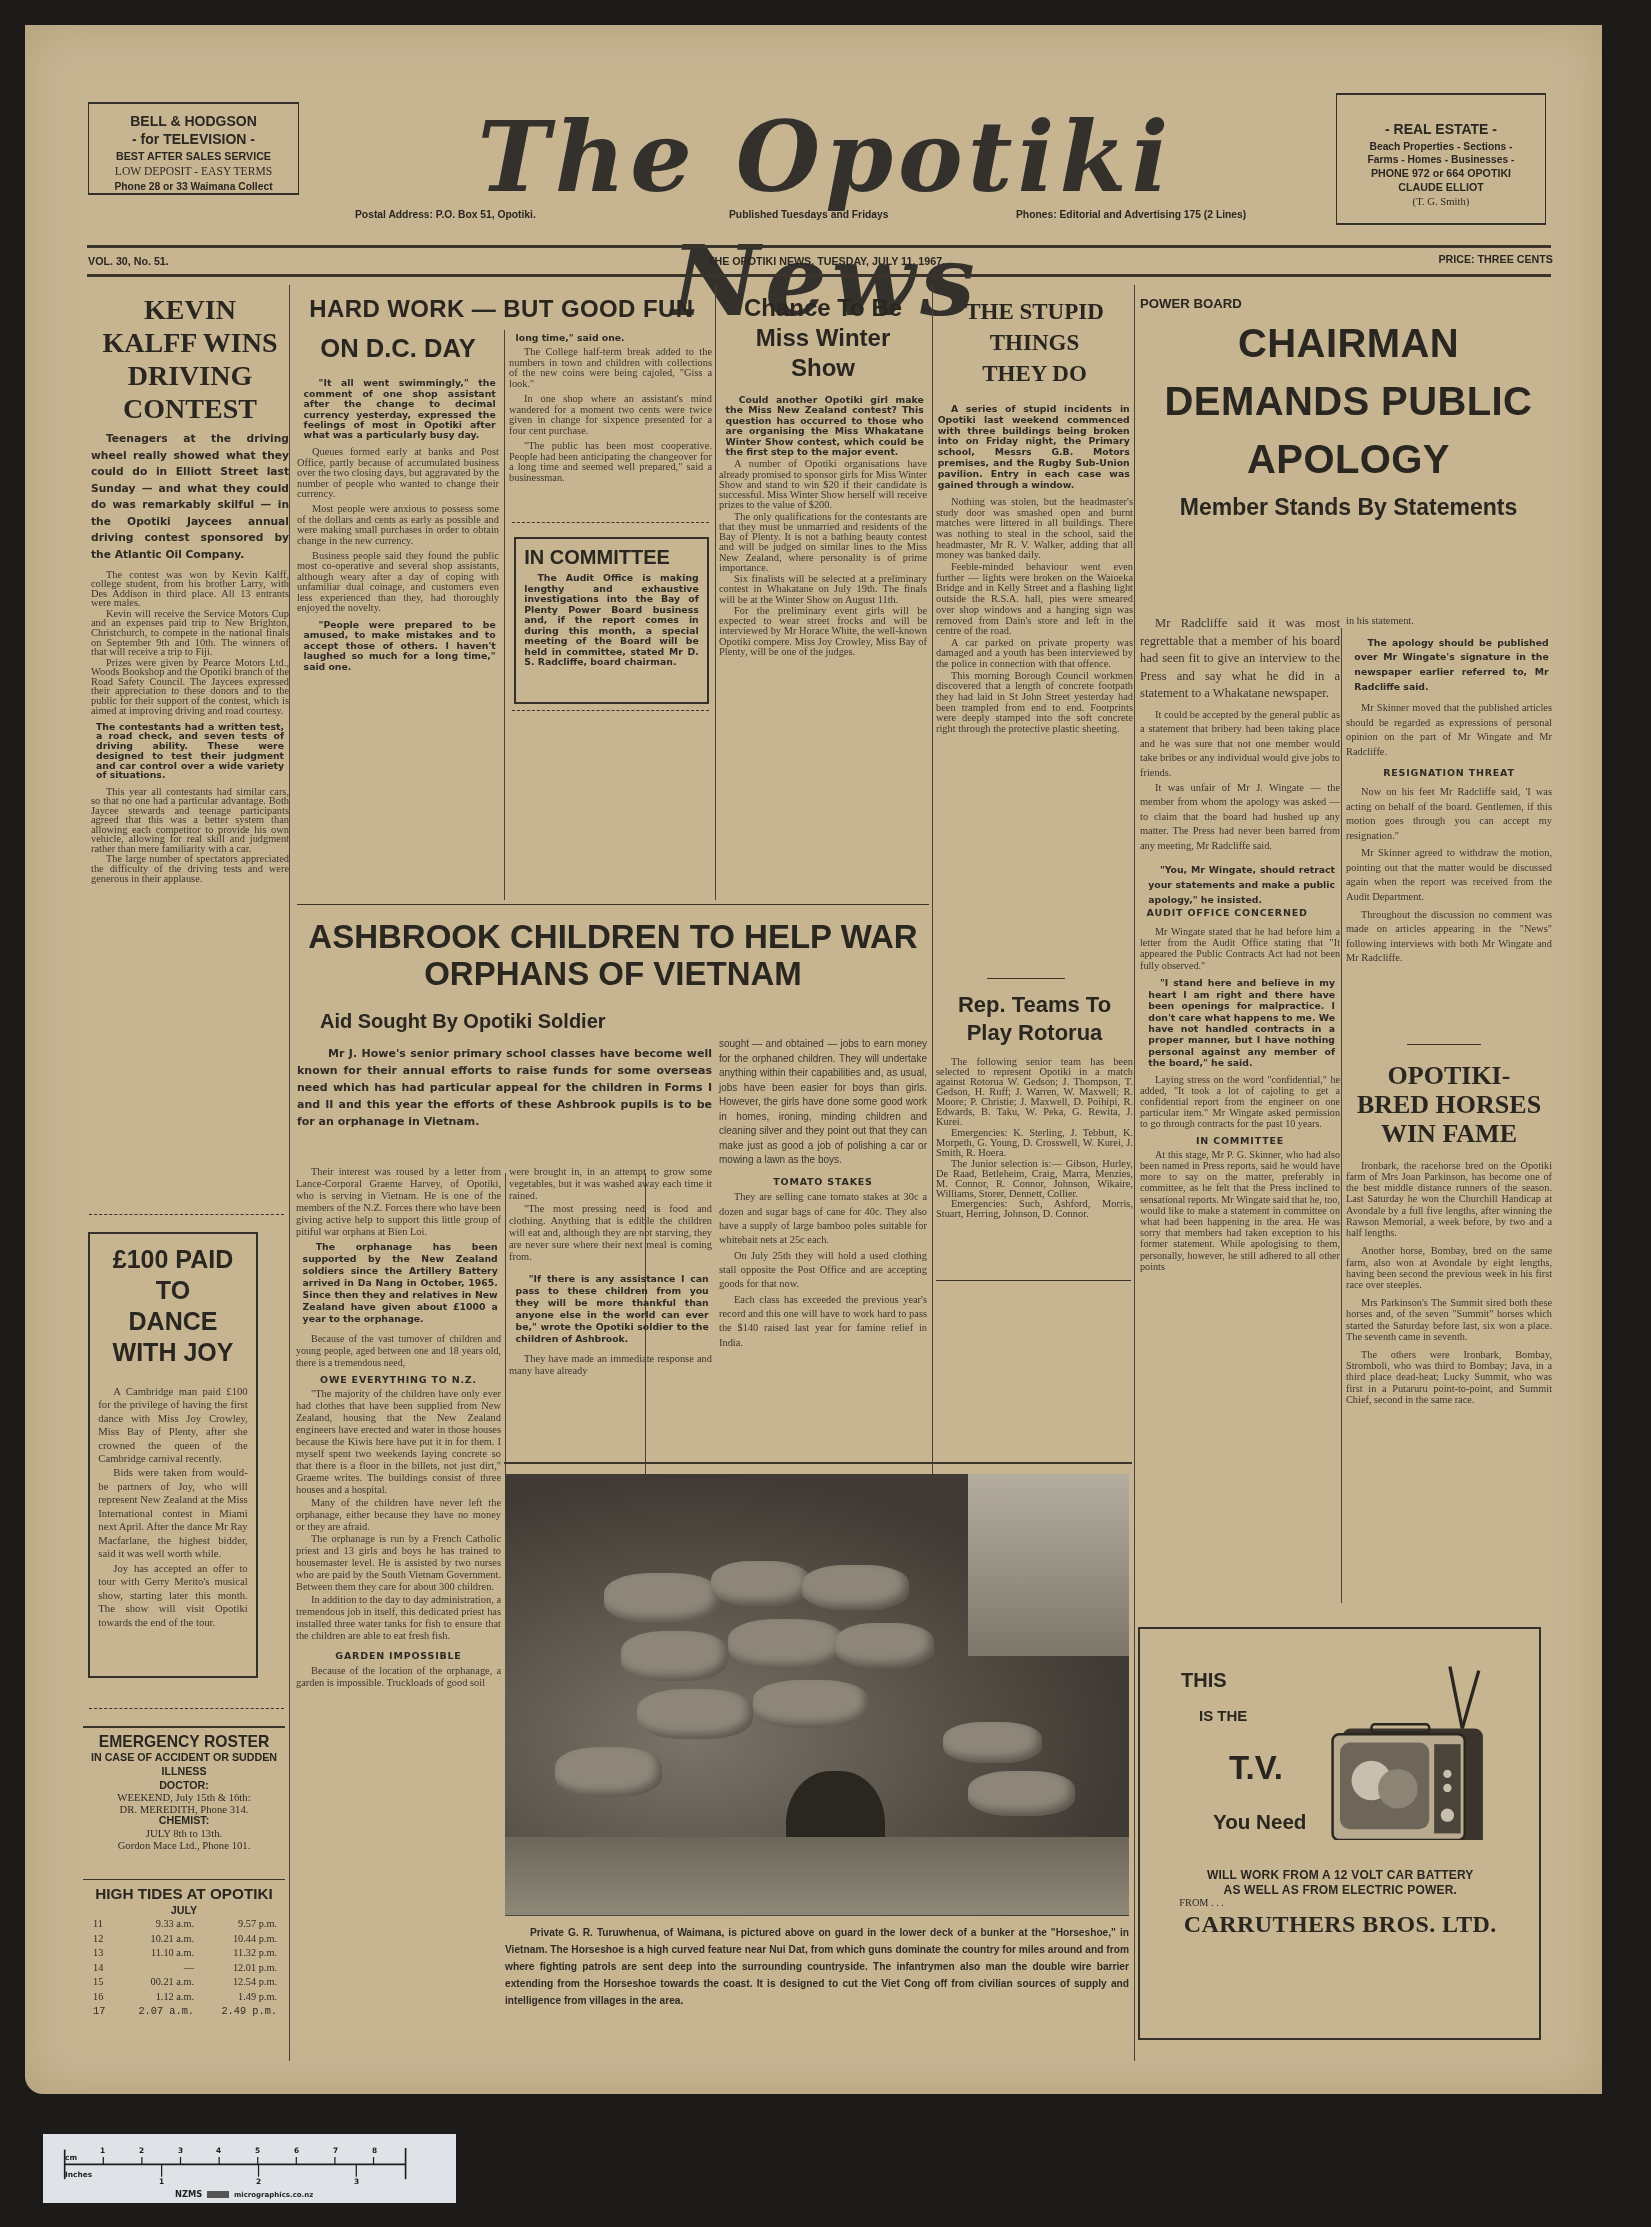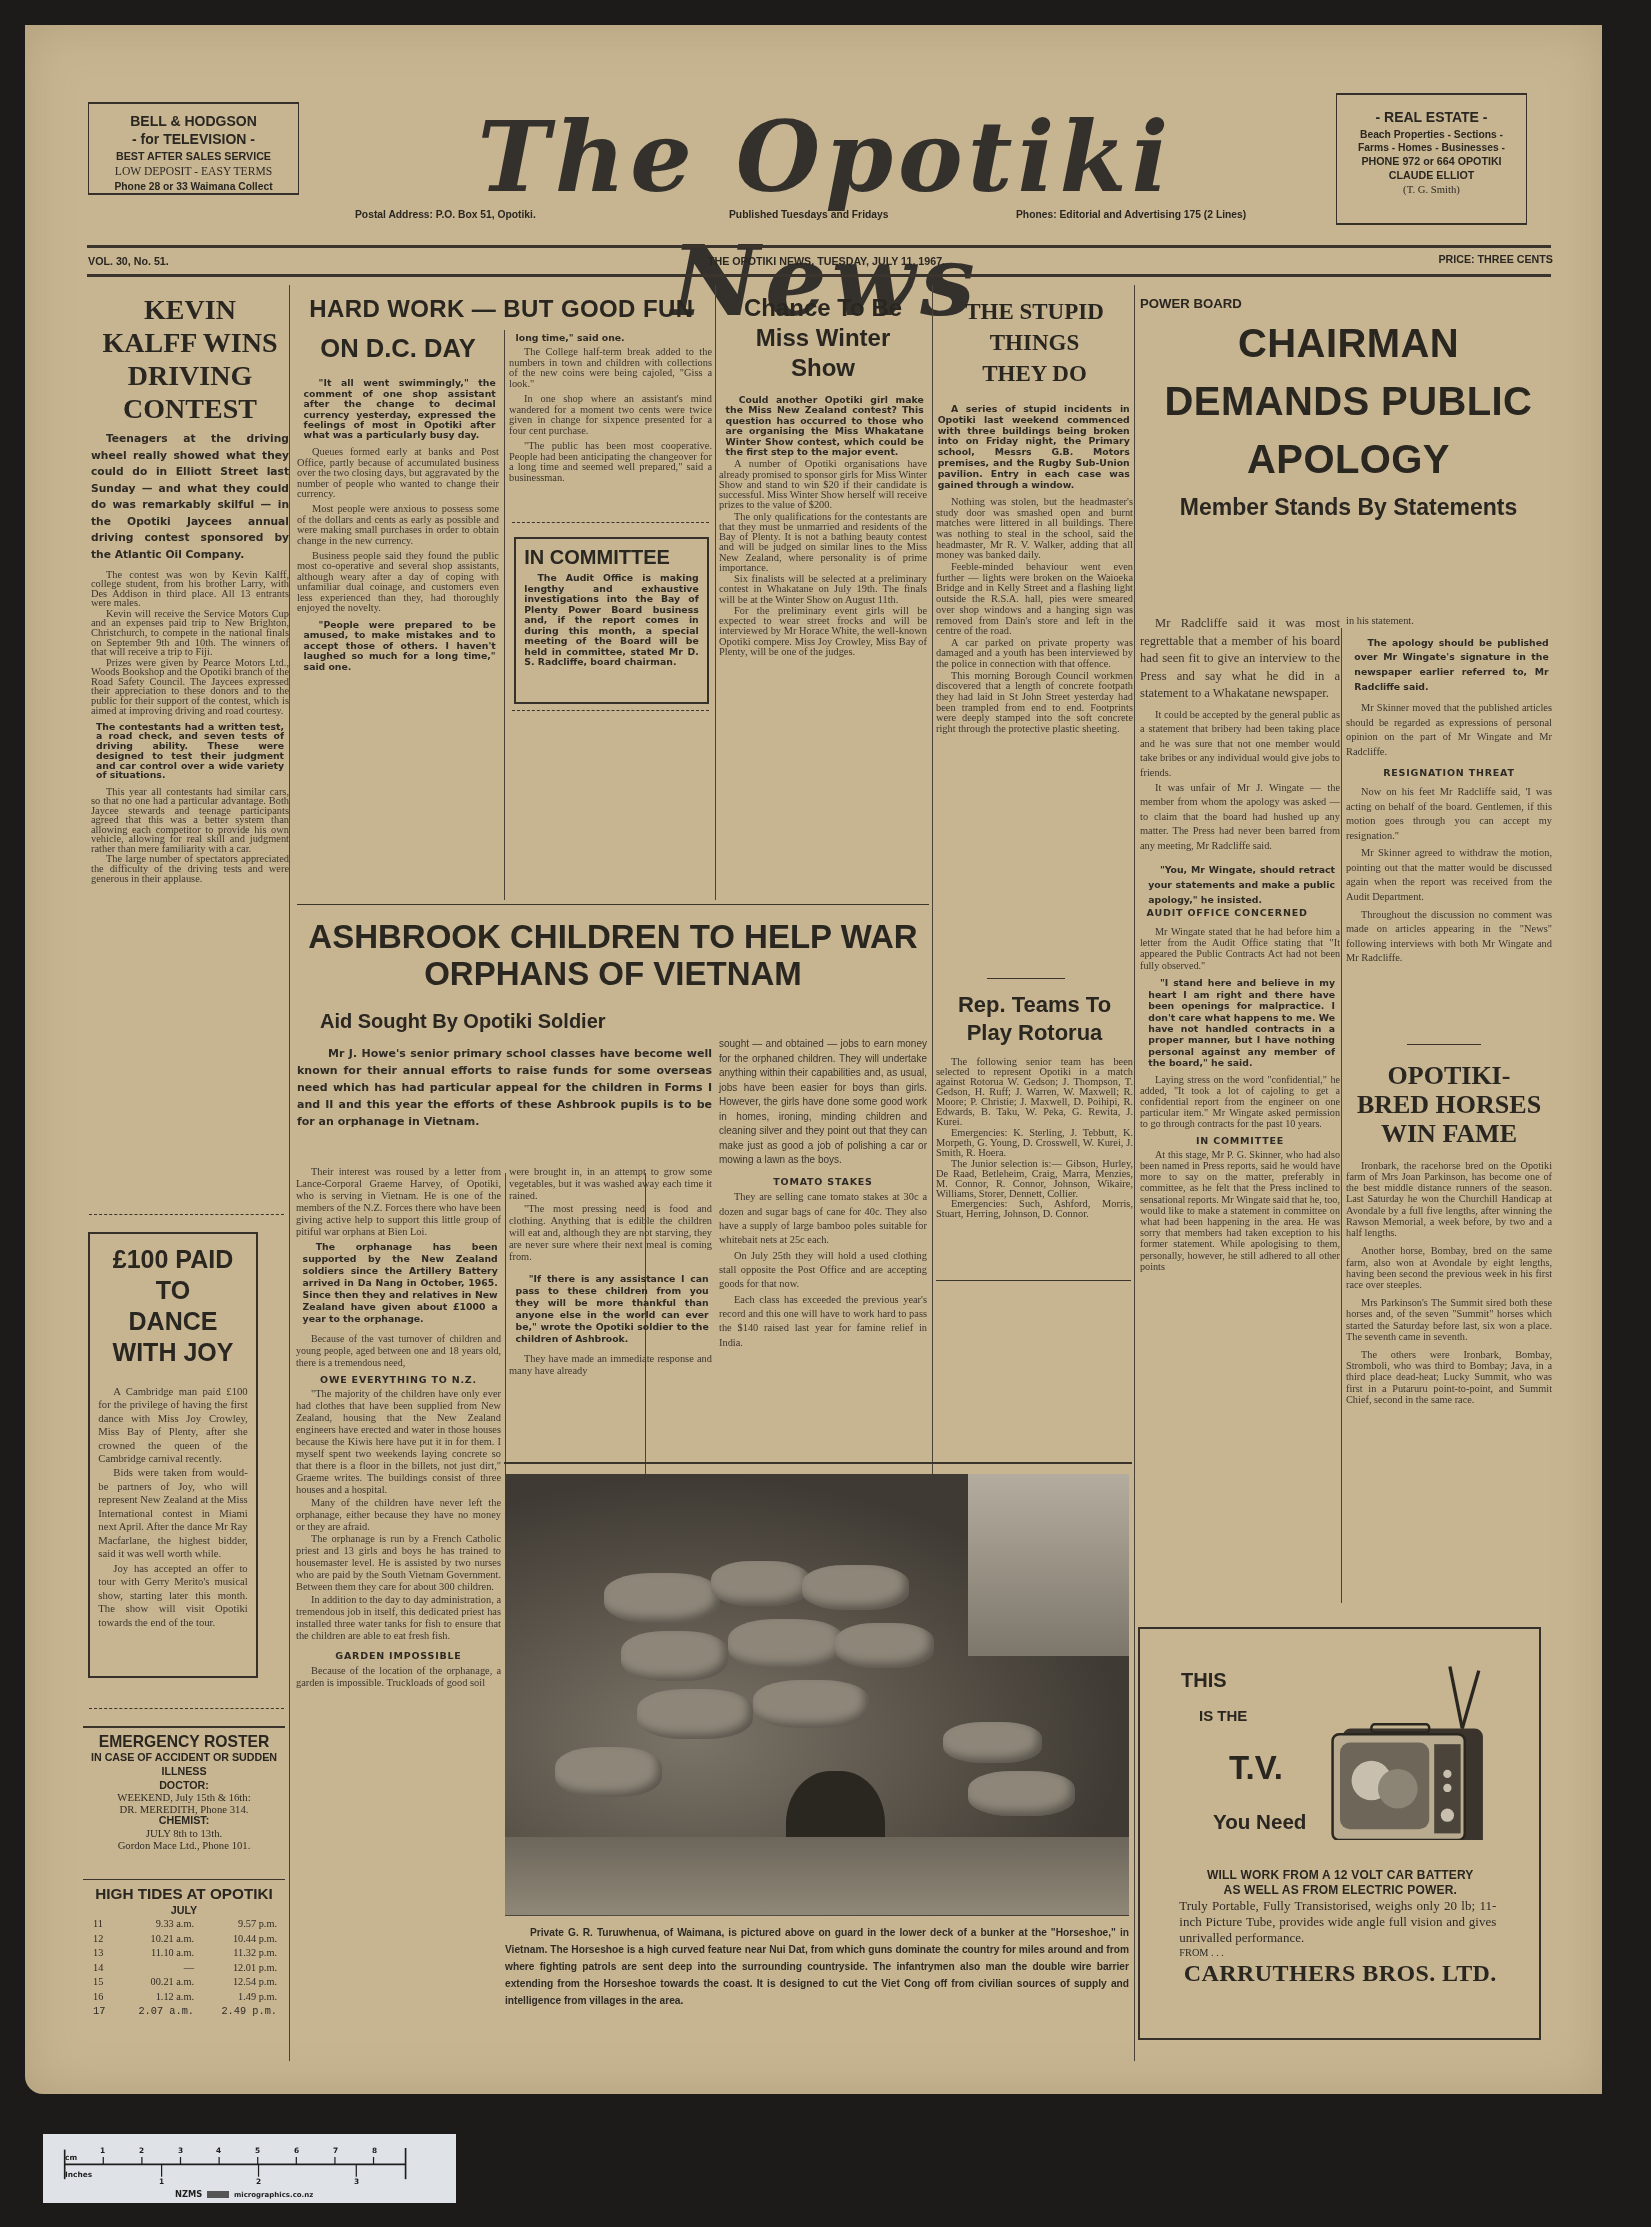--- a/index.html
+++ b/index.html
@@ -41,21 +41,21 @@
   <div class="serif" style="font-size:11.6px;margin-top:3.3px">LOW DEPOSIT - EASY TERMS</div>
   <div class="hd" style="font-size:10.3px;margin-top:4.1px">Phone 28 or 33 Waimana Collect</div>
 </div>
 
 <div class="abs masthead-title" style="left:388px;top:95px;width:875px;height:124px;line-height:124px">The Opotiki News</div>
 
 <div class="abs hd" style="left:355px;top:210px;font-size:10.3px;text-align:left">Postal Address: P.O. Box 51, Opotiki.</div>
 <div class="abs hd" style="left:729px;top:210px;font-size:10.3px;text-align:left">Published Tuesdays and Fridays</div>
 <div class="abs hd" style="left:1016px;top:210px;font-size:10.3px;text-align:left">Phones: Editorial and Advertising 175 (2 Lines)</div>
 
-<div class="box" style="left:1336px;top:93px;width:191px;height:132px;border-width:2.5px 1.7px;text-align:center;padding-top:15px">
+<div class="box" style="left:1336px;top:93px;width:210px;height:132px;border-width:2.5px 1.7px;text-align:center;padding-top:27px">
   <div class="hd" style="font-size:14px">- REAL ESTATE -</div>
   <div class="hd" style="font-size:10.3px;margin-top:5px">Beach Properties - Sections -</div>
   <div class="hd" style="font-size:10.3px;margin-top:2.5px">Farms - Homes - Businesses -</div>
   <div class="hd" style="font-size:10.7px;margin-top:2.5px">PHONE 972 or 664 OPOTIKI</div>
   <div class="hd" style="font-size:10.7px;margin-top:2.5px">CLAUDE ELLIOT</div>
   <div class="serif" style="font-size:10.7px;margin-top:1.7px">(T. G. Smith)</div>
 </div>
 
 <div class="hr" style="left:87px;top:245px;width:1464px;height:3.3px"></div>
 <div class="abs hd" style="left:88px;top:256px;font-size:10.7px;text-align:left">VOL. 30, No. 51.</div>
@@ -356,21 +356,20 @@
       <rect x="126" y="114" width="32" height="108" fill="#4a443a"></rect>
       <circle cx="142" cy="150" r="5" fill="#c8bfae"></circle>
       <circle cx="142" cy="167" r="5" fill="#c8bfae"></circle>
       <circle cx="142" cy="200" r="8" fill="#c8bfae"></circle>
       <rect x="50" y="90" width="70" height="10" rx="4" fill="none" stroke="#2a2620" stroke-width="3"></rect>
     </svg>
   </div>
   <div class="abs" style="left:8.3px;top:240px;width:384px;text-align:center">
     <div class="hd" style="font-size:12px;letter-spacing:0.2px">WILL WORK FROM A 12 VOLT CAR BATTERY</div>
     <div class="hd" style="font-size:12px;letter-spacing:0.2px;margin-top:2.5px">AS WELL AS FROM ELECTRIC POWER.</div>
-    <div class="serif" style="font-size:13px;line-height:16px;text-align:justify;padding:1.7px 36px 0 31px">Truly Portable, Fully Transistorised, weighs only 20 lb; 11-inch Picture Tube, provides wide angle full vision and gives unrivalled performance.</div>
     <div class="serif" style="font-size:10.3px;text-align:left;padding-left:31px;margin-top:0.8px">FROM . . .</div>
     <div class="hds" style="font-size:24px;margin-top:3.3px;letter-spacing:0.4px">CARRUTHERS BROS. LTD.</div>
   </div>
 </div>
 
 <div class="ruler">
   <svg width="413" height="69" viewBox="0 0 500 84" style="position:absolute;left:0;top:0">
     <line x1="25" y1="19" x2="25" y2="55" stroke="#1e1e1e" stroke-width="2"></line>
     <line x1="25" y1="37" x2="440" y2="37" stroke="#1e1e1e" stroke-width="2"></line>
     <line x1="440" y1="17" x2="440" y2="55" stroke="#1e1e1e" stroke-width="2"></line>

